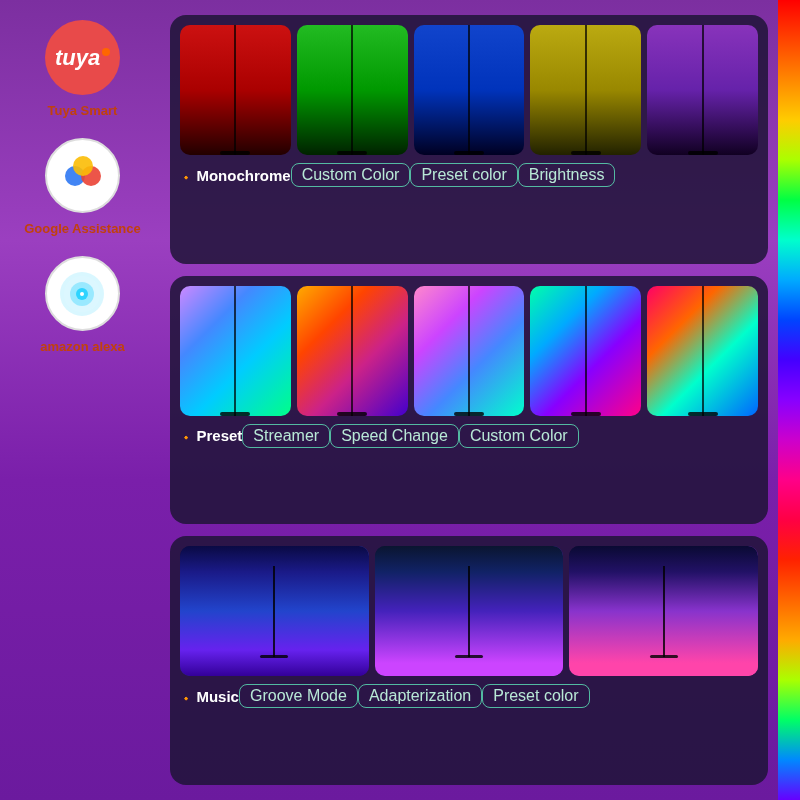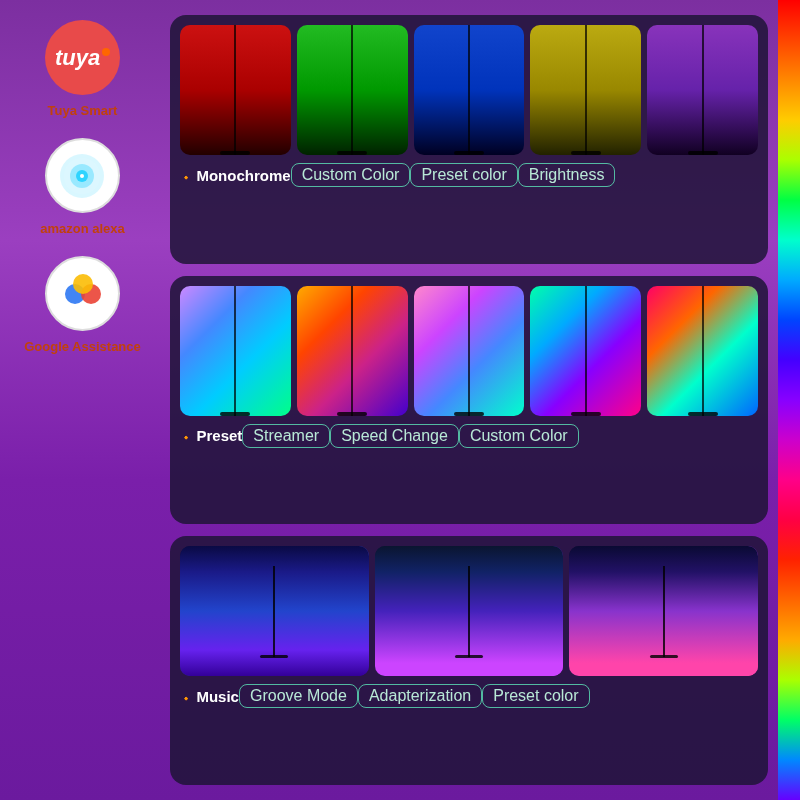--- a/index.html
+++ b/index.html
@@ -250,43 +250,43 @@
 
   <div class="sidebar-item">
     <div class="sidebar-icon tuya-icon">
       <span class="tuya-text">tuya<span class="tuya-dot"></span></span>
     </div>
     <span class="sidebar-label">Tuya Smart</span>
   </div>
 
 
   <div class="sidebar-item">
+    <div class="sidebar-icon google-icon">
+      <svg width="48" height="48" viewBox="0 0 48 48">
+        <circle cx="16" cy="24" r="10" fill="#4285F4"></circle>
+        <circle cx="32" cy="24" r="10" fill="#EA4335" opacity="0.9"></circle>
+        <circle cx="24" cy="14" r="10" fill="#FBBC05" opacity="0.9"></circle>
+      </svg>
+    </div>
+    <span class="sidebar-label">Google Assistance</span>
+  </div>
+
+  <div class="sidebar-item">
     <div class="sidebar-icon alexa-icon">
       <svg width="48" height="48" viewBox="0 0 48 48">
         <circle cx="24" cy="24" r="22" fill="#00CAFF" opacity="0.15"></circle>
         <circle cx="24" cy="24" r="18" fill="white" opacity="0.1"></circle>
         <circle cx="24" cy="24" r="12" fill="#00CAFF" opacity="0.3"></circle>
         <circle cx="24" cy="24" r="6" fill="#00CAFF" opacity="0.7"></circle>
         <circle cx="24" cy="24" r="2" fill="white"></circle>
       </svg>
     </div>
     <span class="sidebar-label">amazon alexa</span>
   </div>
 
-  <div class="sidebar-item">
-    <div class="sidebar-icon google-icon">
-      <svg width="48" height="48" viewBox="0 0 48 48">
-        <circle cx="16" cy="24" r="10" fill="#4285F4"></circle>
-        <circle cx="32" cy="24" r="10" fill="#EA4335" opacity="0.9"></circle>
-        <circle cx="24" cy="14" r="10" fill="#FBBC05" opacity="0.9"></circle>
-      </svg>
-    </div>
-    <span class="sidebar-label">Google Assistance</span>
-  </div>
-
 </div>
 
 <div class="main-content">
 
   <div class="section-card">
     <div class="lamps-row">
       <div class="lamp-item lamp-red">
         <div class="lamp-stand"></div>
         <div class="lamp-base"></div>
       </div>

